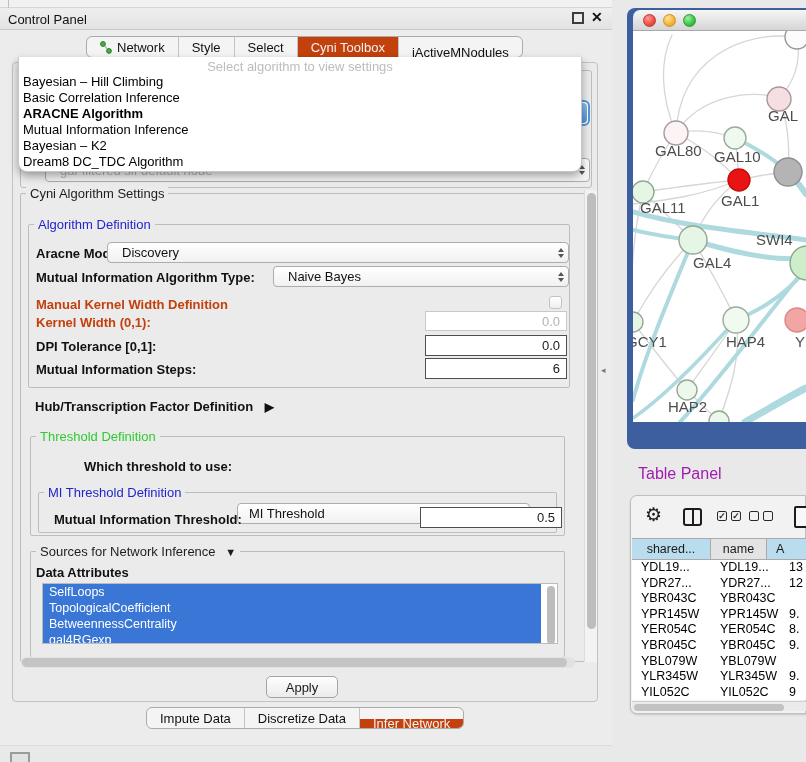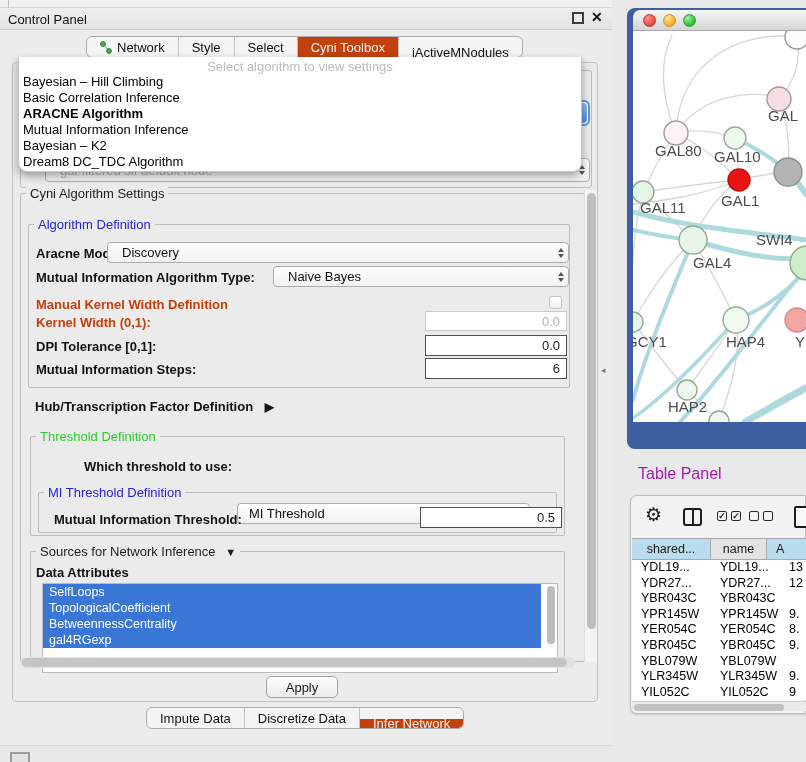--- a/index.html
+++ b/index.html
@@ -66,21 +66,21 @@
 
   .lbl { position:absolute; font-size:13px; font-weight:bold; color:#111; white-space:nowrap; }
   .lbl.dim { color:#c2410c; }
   .field { position:absolute; background:#fff; border:1px solid #4e4e4e; font-size:13px;
     display:flex; align-items:center; justify-content:flex-end; padding-right:6px; }
   .field.dim { border:1px solid #c9c9c9; color:#b2b2b2; }
   .checkbox { position:absolute; width:13px; height:13px; border:1px solid #c3c3c3; border-radius:3px;
     background:linear-gradient(#ffffff,#efefef); }
 
   
-  .attr-list { left:42px; top:583px; width:516px; height:90px; background:#fff; border:1px solid #bcbcbc; overflow:hidden; }
+  .attr-list { left:42px; top:583px; width:516px; height:61px; background:#fff; border:1px solid #bcbcbc; overflow:hidden; }
   .attr-item { height:16px; line-height:16px; padding-left:6px; margin-right:16px;
     background:#3a76d6; color:#fff; font-size:12.5px; white-space:nowrap; }
   .attr-vscroll { position:absolute; right:2px; top:2px; width:8px; height:62px; background:#f4f4f4; border-radius:4px; }
   .attr-vthumb { position:absolute; right:0; top:0; width:8px; height:58px; background:#bdbdbd; border-radius:4px; }
 
   .hscroll { left:21px; top:657px; width:554px; height:11px; background:#e2e2e2; border-radius:6px; }
   .hthumb { position:absolute; left:1px; top:1px; width:545px; height:9px; background:#c4c4c4; border-radius:5px; }
   .vscroll { left:584px; top:190px; width:13px; height:472px; background:#f3f3f3; border-left:1px solid #dddddd; }
   .vthumb { position:absolute; left:2px; top:3px; width:9px; height:436px; background:#bdbdbd; border-radius:5px; }
 

